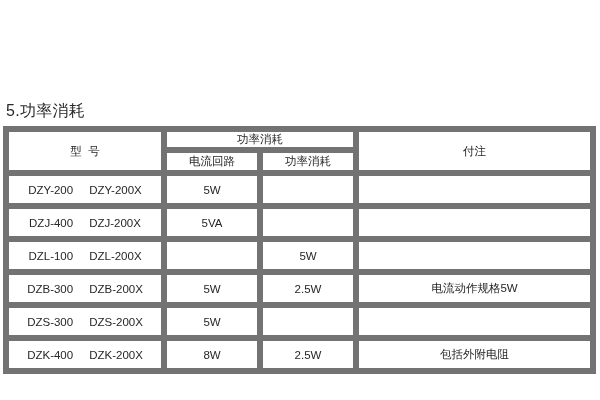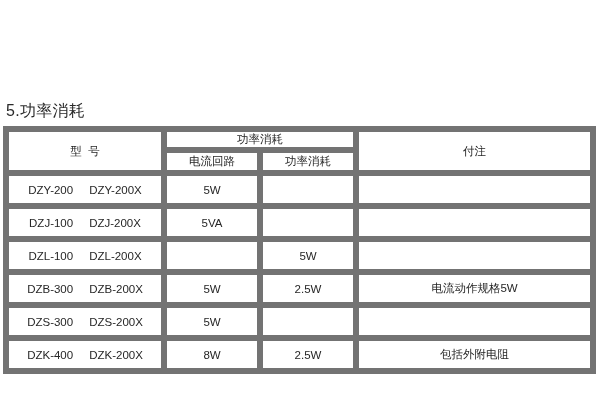--- a/index.html
+++ b/index.html
@@ -89,21 +89,21 @@
           </div>
         </td>
         <td>5W</td>
         <td></td>
         <td></td>
       </tr>
 
       <tr class="data-row">
         <td>
           <div class="model-pair">
-            <span>DZJ-100</span>
+            <span>DZJ-400</span>
             <span>DZJ-200X</span>
           </div>
         </td>
         <td>5VA</td>
         <td></td>
         <td></td>
       </tr>
 
       <tr class="data-row">
         <td>

